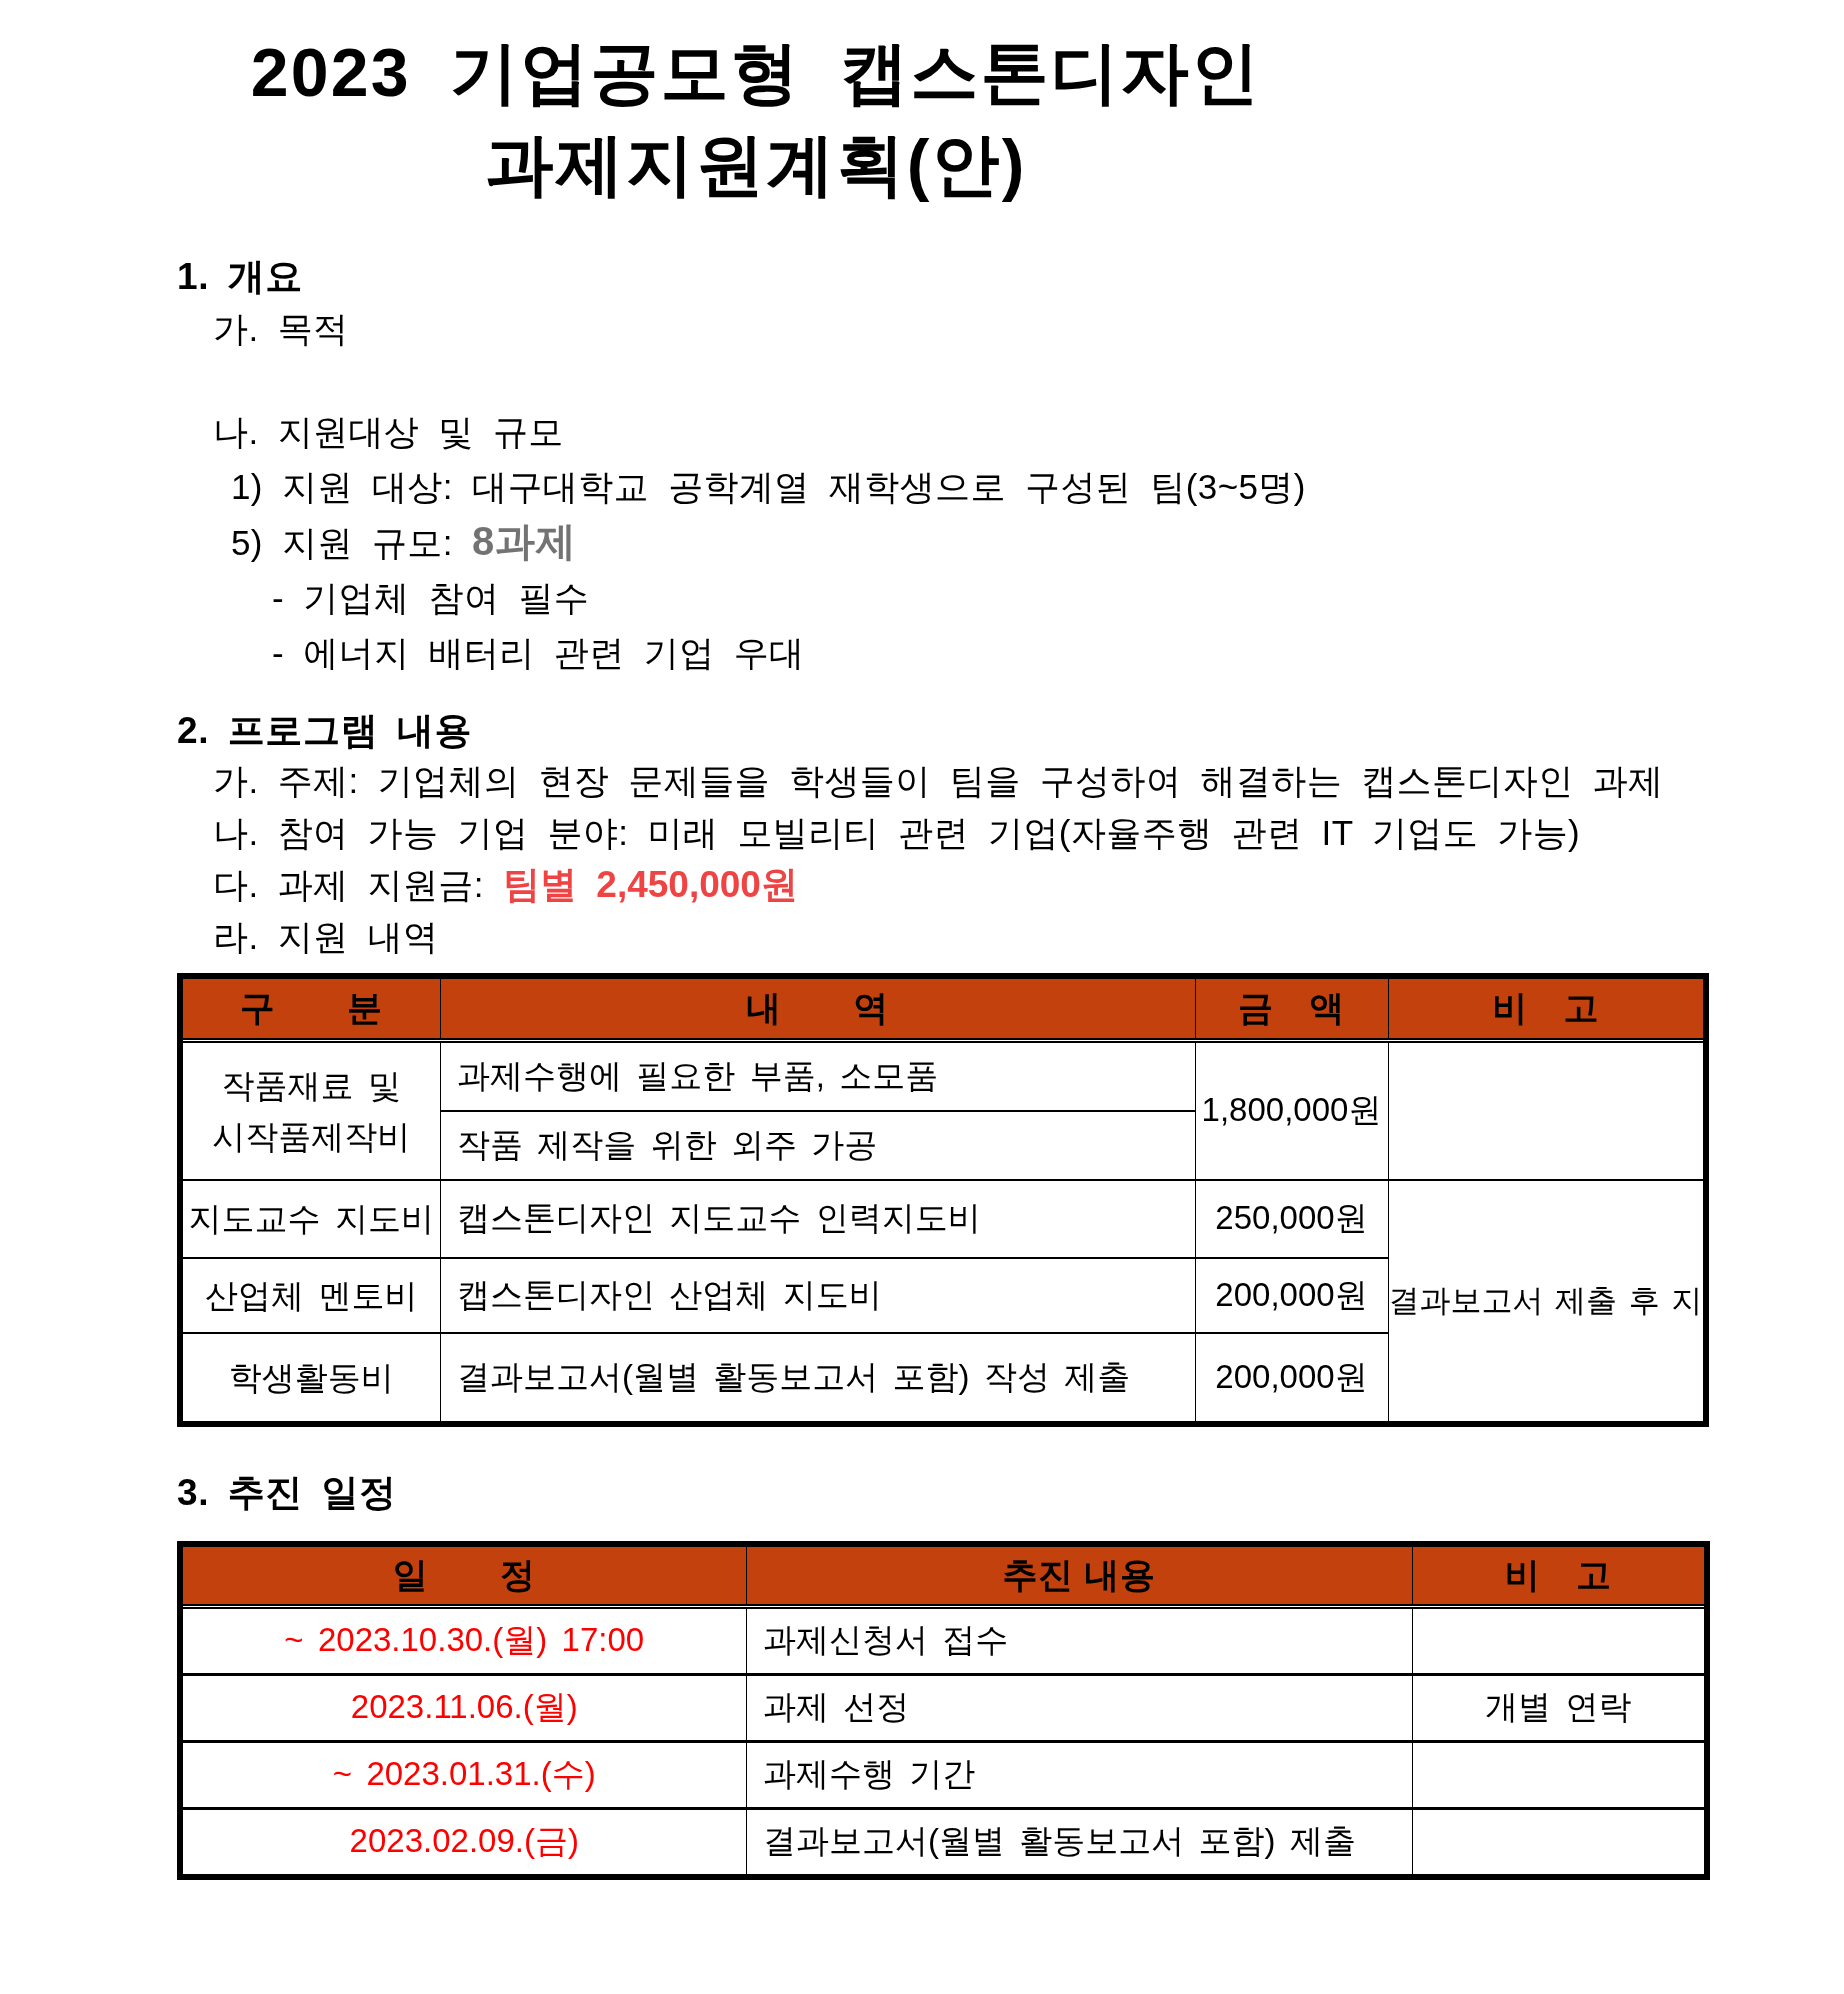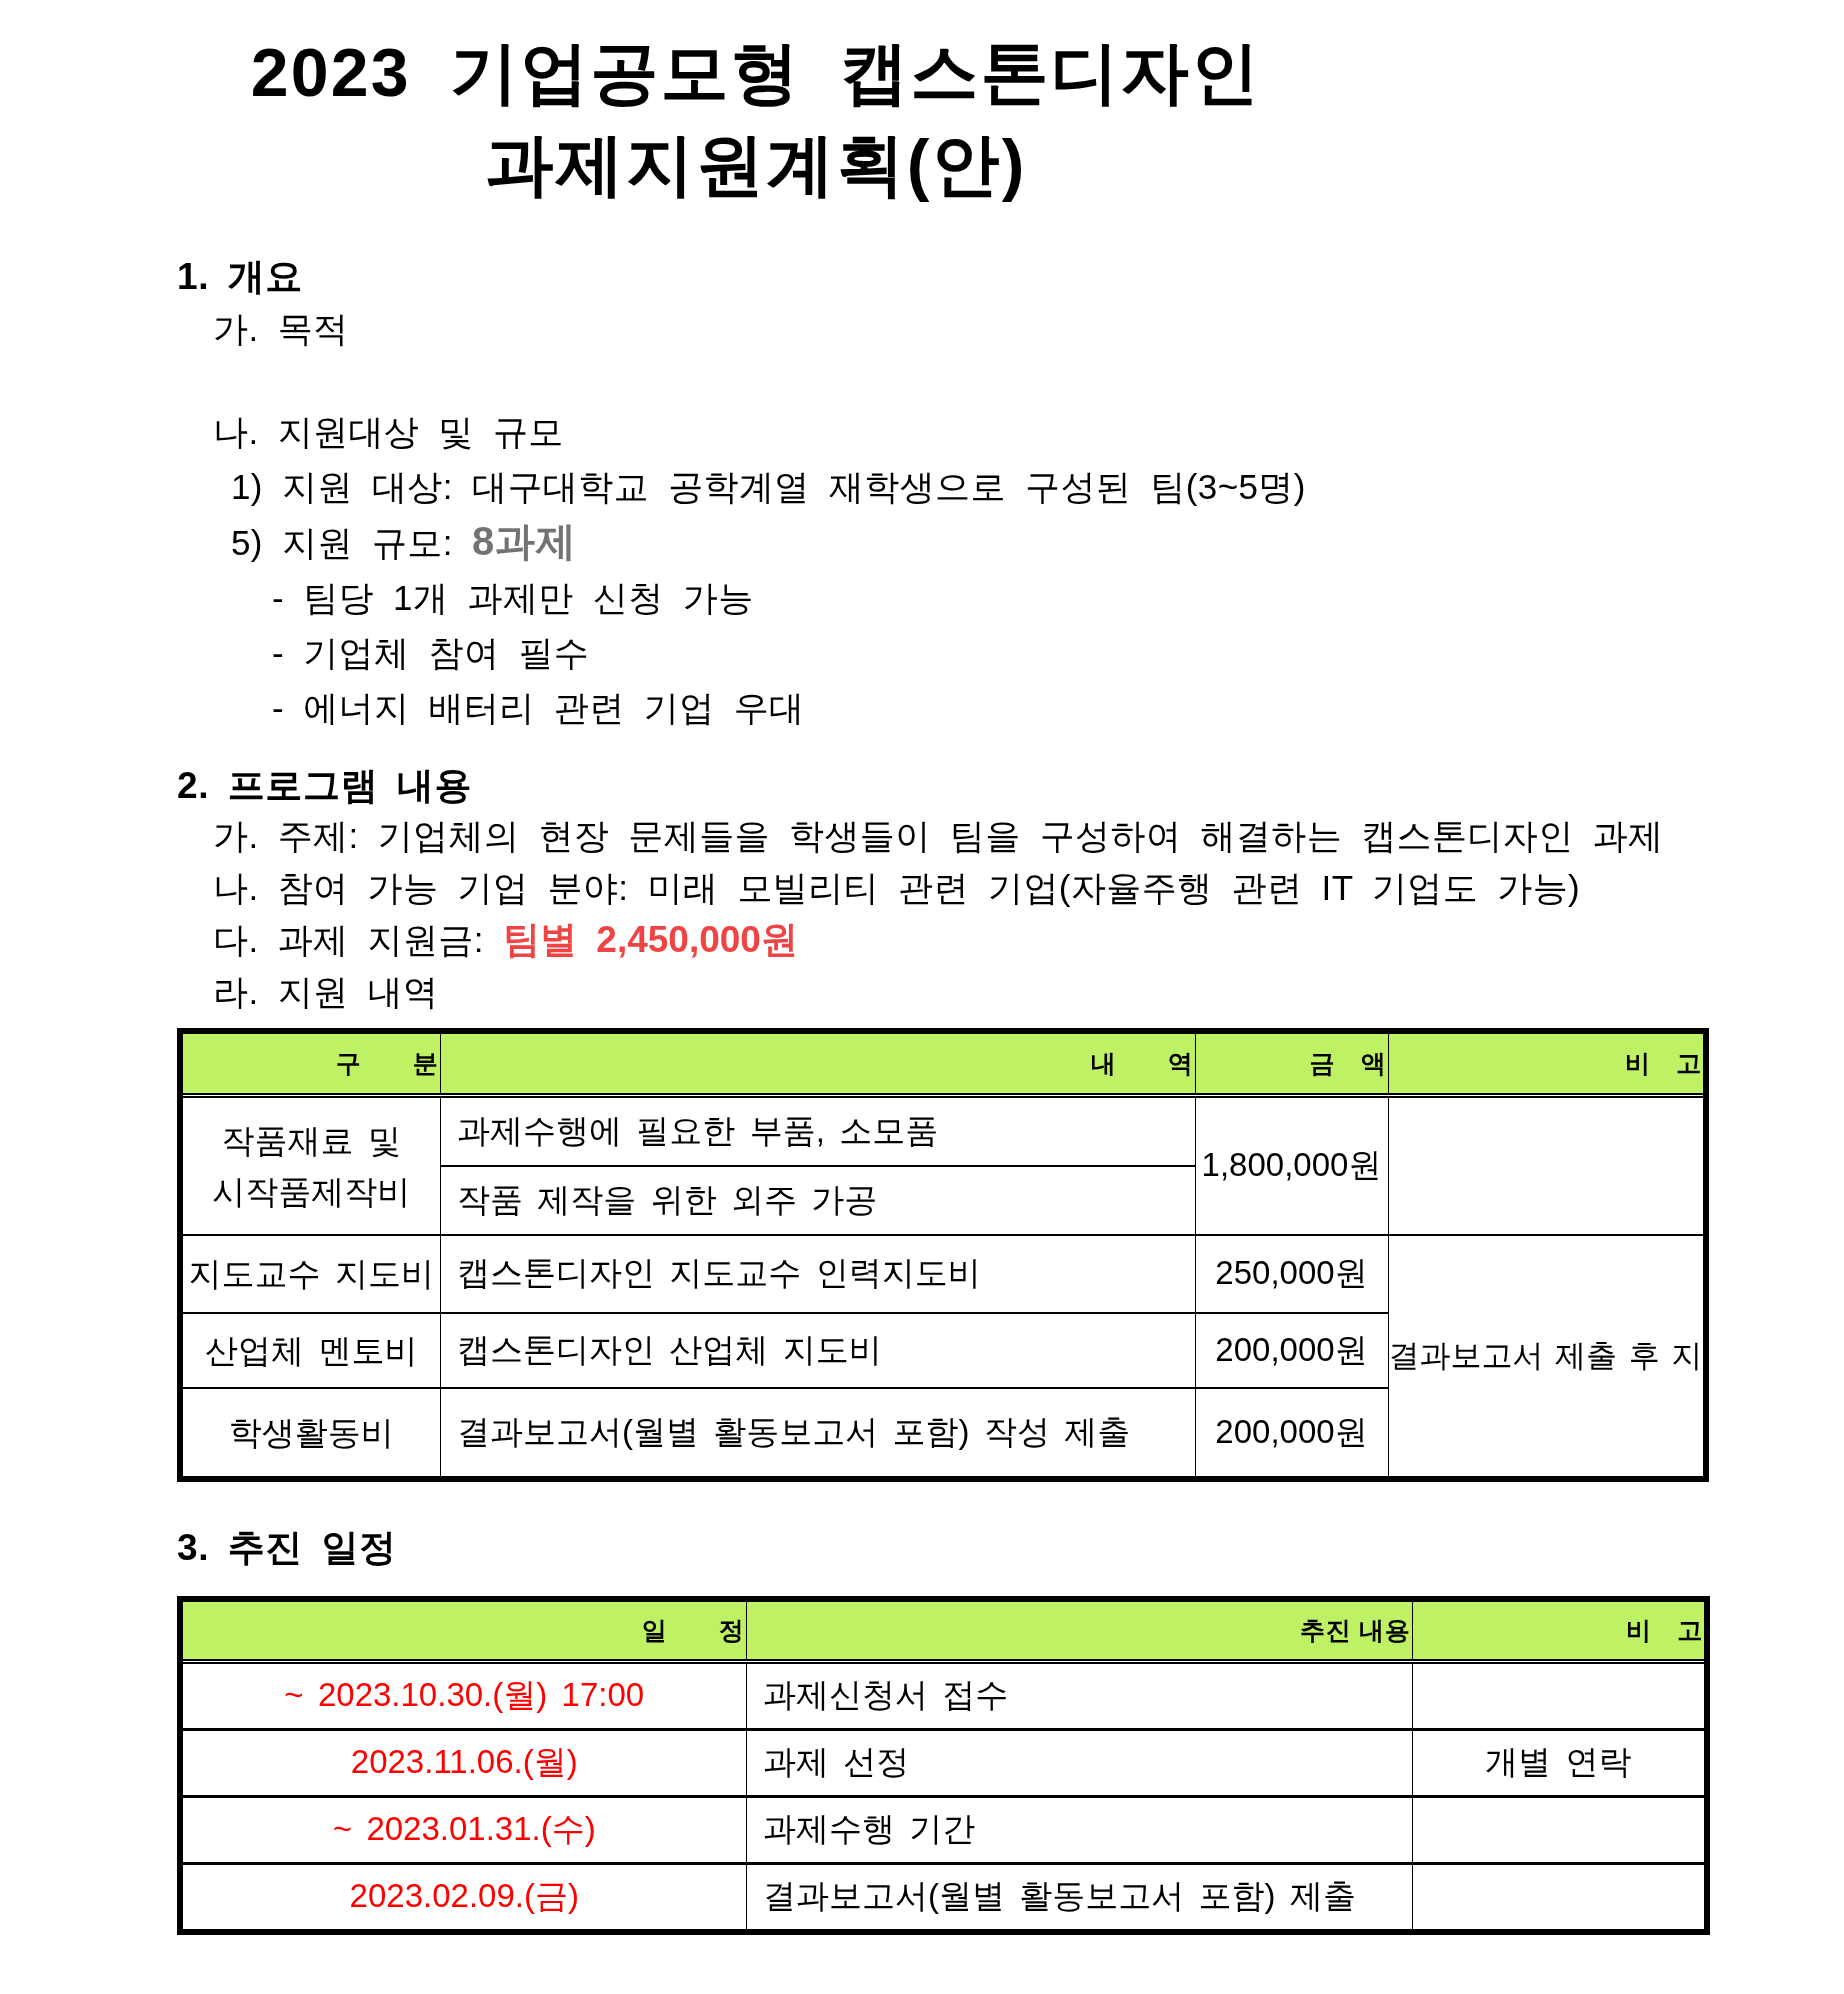--- a/index.html
+++ b/index.html
@@ -46,23 +46,23 @@
 
   .hl-red  { color: #737373; font-weight: 700; font-size: 40px; letter-spacing: 0.7px; }
   .hl-blue { color: #ef4444; font-weight: 700; font-size: 37px; letter-spacing: 0px; }
 
   
   table { border-collapse: collapse; table-layout: fixed; width: 1527px; }
   .t1 { margin-top: 10.4px; }
   .t2 { margin-top: 24px; }
   th, td { border: 1.5px solid #000; overflow: hidden; }
   th {
-    background: #bef264;
-    font-size: 25px; font-weight: 700;
-    text-align: right; letter-spacing: 0.7px;
+    background: #c2410c;
+    font-size: 35px; font-weight: 700;
+    text-align: center; letter-spacing: 0.7px;
     border-bottom: 5.2px double #000;
   }
   td { font-size: 33px; word-spacing: 5.2px; }
   .t1 th { height: 57px; }
   .t1 .r1a td { height: 65px; }
   .t1 .r1b td { height: 65px; }
   .t1 .r2 td { height: 74px; }
   .t1 .r3 td { height: 71px; }
   .t1 .r4 td { height: 85px; }
   .t1 tbody td { border-top-width: 2.2px; }
@@ -92,21 +92,20 @@
   </div>
 
   <div class="content">
 
     <div class="h2 h2-1">1. 개요</div>
     <div class="line ind-a">가. 목적</div>
     <div class="gap"></div>
     <div class="line ind-a">나. 지원대상 및 규모</div>
     <div class="line ind-n">1) 지원 대상: 대구대학교 공학계열 재학생으로 구성된 팀(3~5명)</div>
     <div class="line ind-n"><span>5) 지원 규모: </span><span class="hl-red">8과제</span></div>
-    <div class="line ind-d2">- 팀당 1개 과제만 신청 가능</div>
     <div class="line ind-d2">- 기업체 참여 필수</div>
     <div class="line ind-d2">- 에너지 배터리 관련 기업 우대</div>
 
     <div class="s2">
       <div class="h2 h2-2">2. 프로그램 내용</div>
       <div class="line ind-a">가. 주제: 기업체의 현장 문제들을 학생들이 팀을 구성하여 해결하는 캡스톤디자인 과제</div>
       <div class="line ind-a">나. 참여 가능 기업 분야: 미래 모빌리티 관련 기업(자율주행 관련 IT 기업도 가능)</div>
       <div class="line ind-a"><span>다. 과제 지원금: </span><span class="hl-blue">팀별 2,450,000원</span></div>
       <div class="line ind-a">라. 지원 내역</div>
     </div>

